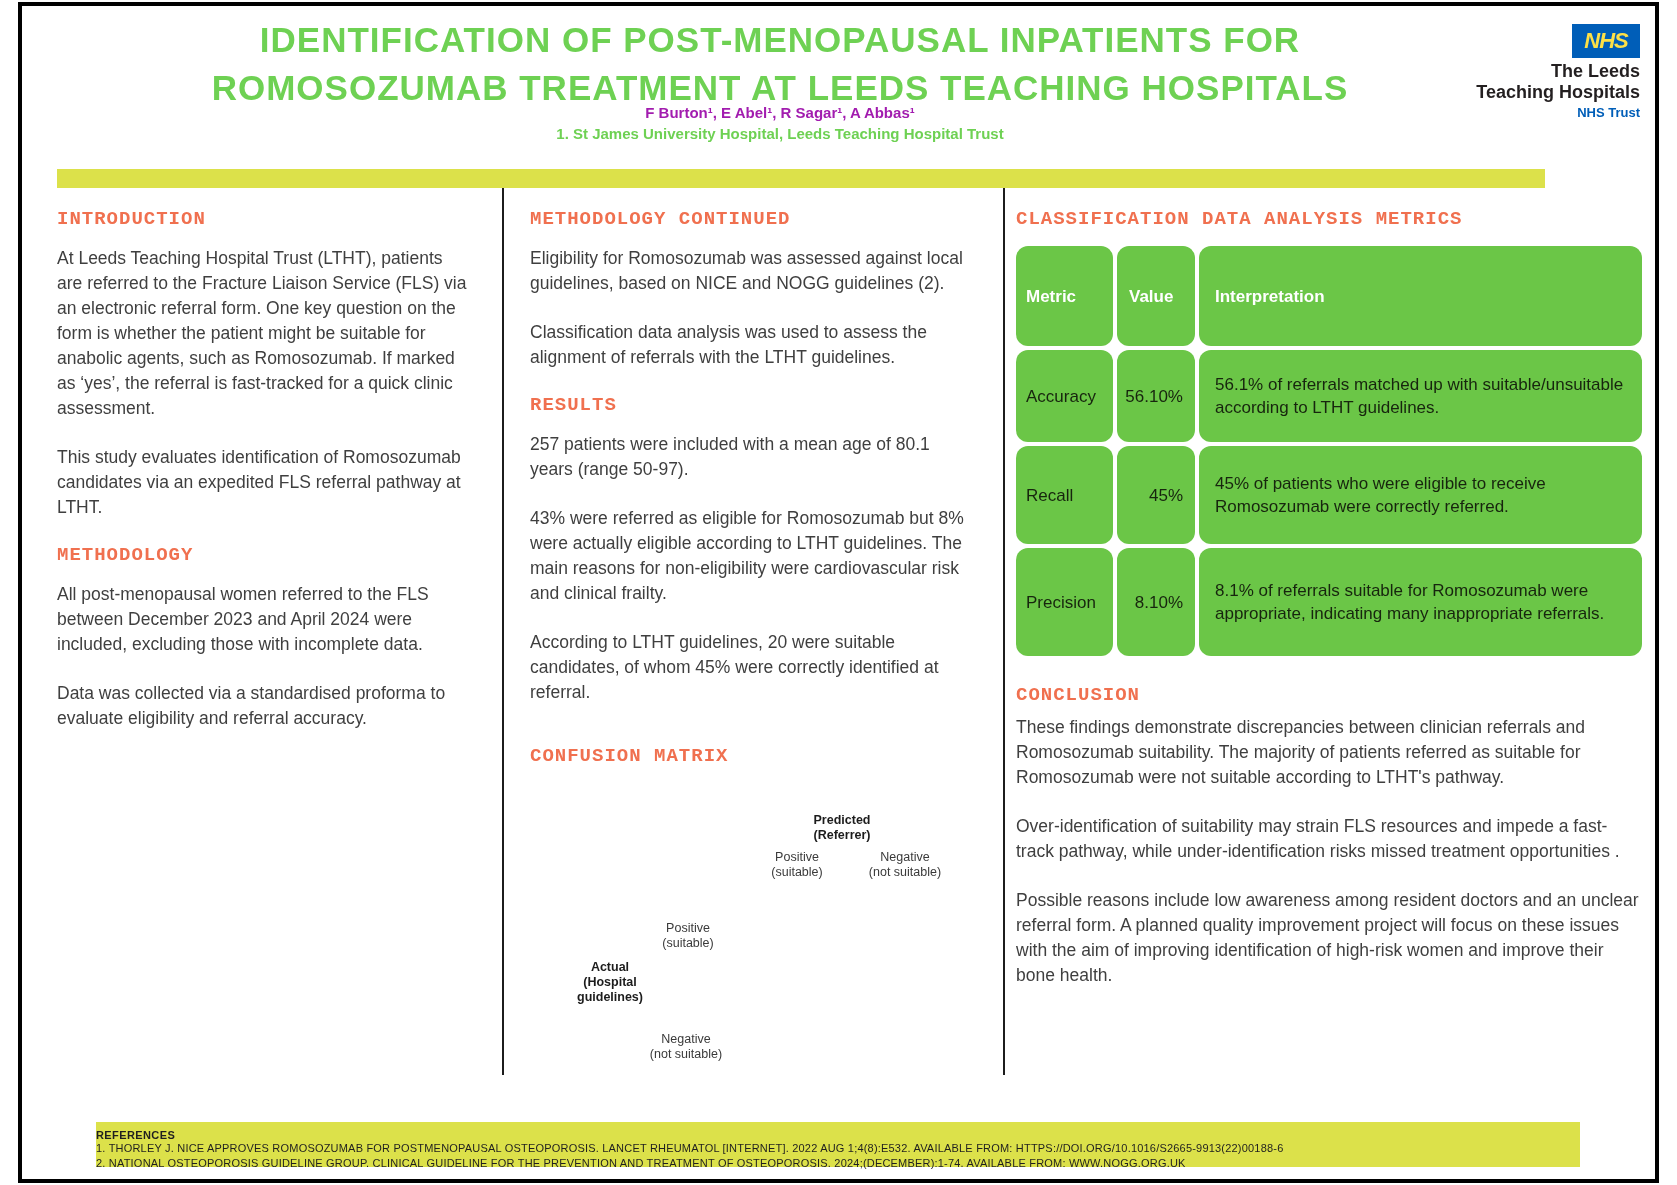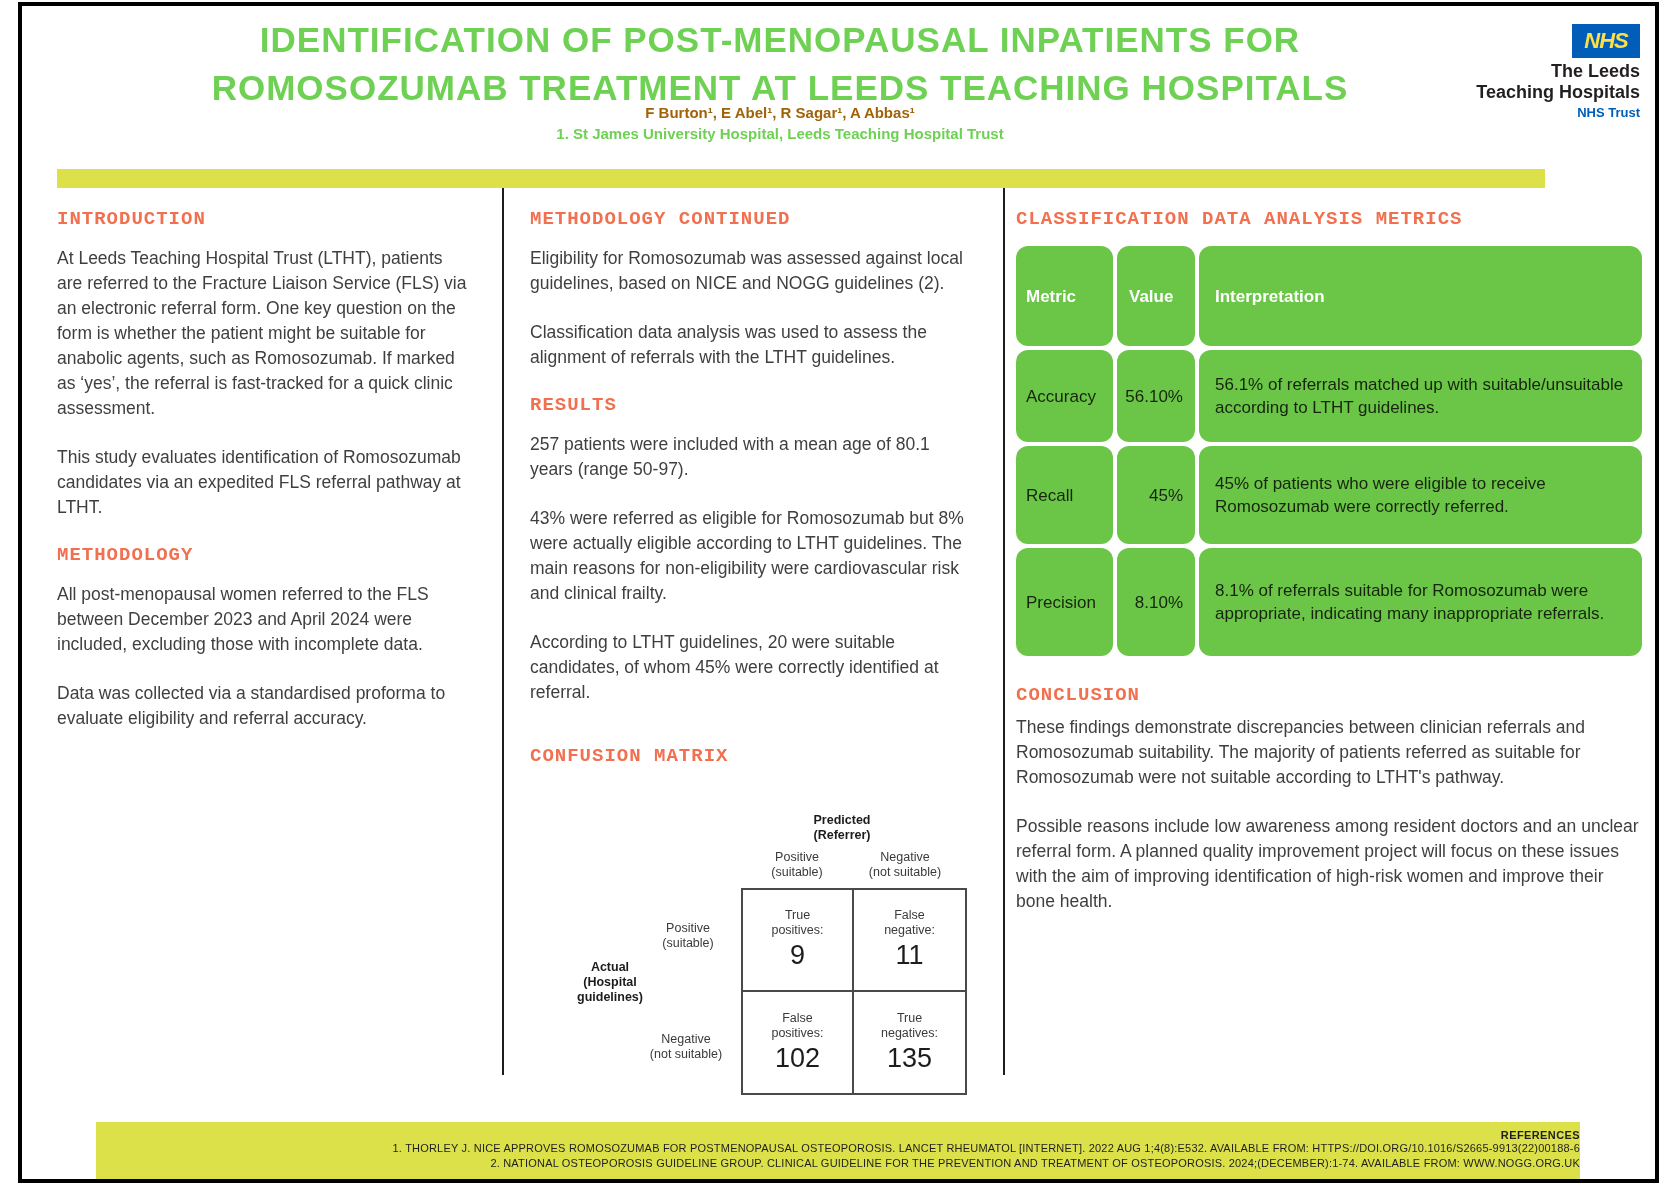--- a/index.html
+++ b/index.html
@@ -7,21 +7,21 @@
     width:1677px;height:1185px;position:relative;background:#ffffff;
     font-family:"Liberation Sans", sans-serif;overflow:hidden;
   }
   .frame{position:absolute;left:18px;top:2px;width:1633px;height:1173px;border:4px solid #000;background:#fff;}
   .topbar{position:absolute;left:57px;top:169px;width:1488px;height:19px;background:#dce14a;}
   .divider{position:absolute;top:188px;width:2px;height:887px;background:#1c1c1c;}
   #divider1{left:502px;} #divider2{left:1003px;}
 
   .title{position:absolute;left:140px;top:16px;width:1280px;text-align:center;
     color:#6ed153;font-weight:bold;font-size:35px;letter-spacing:1px;line-height:48px;white-space:nowrap;}
-  .authors{position:absolute;left:140px;top:104px;width:1280px;text-align:center;color:#a16207;font-weight:bold;font-size:15px;}
+  .authors{position:absolute;left:140px;top:104px;width:1280px;text-align:center;color:#a21caf;font-weight:bold;font-size:15px;}
   .affiliation{position:absolute;left:140px;top:125px;width:1280px;text-align:center;color:#6ed153;font-weight:bold;font-size:15px;}
 
   .nhs-box{position:absolute;left:1572px;top:24px;width:68px;height:34px;background:#005eb8;
     display:flex;align-items:center;justify-content:center;}
   .nhs-box span{color:#fde047;font-weight:bold;font-style:italic;font-size:22px;letter-spacing:-1px;}
   .logo-l1{position:absolute;right:37px;top:61px;width:300px;text-align:right;font-weight:bold;font-size:18px;color:#231f20;}
   .logo-l2{position:absolute;right:37px;top:82px;width:300px;text-align:right;font-weight:bold;font-size:18px;color:#231f20;}
   .logo-l3{position:absolute;right:37px;top:105px;width:300px;text-align:right;font-weight:bold;font-size:13px;color:#005eb8;}
 
   h2.sec{color:#f0704f;font-size:19px;line-height:23px;font-weight:bold;letter-spacing:1px;margin:0 0 15px 0;font-family:Liberation Mono, monospace;}
@@ -48,22 +48,22 @@
   .cm .lbl.b{font-weight:bold;color:#1c1c1c;}
   .cm-grid{position:absolute;left:211px;top:143px;width:222px;height:203px;border:2px solid #4a4a4a;
     display:grid;grid-template-columns:1fr 1fr;grid-template-rows:1fr 1fr;background:#fff;}
   .cm-cell{display:flex;flex-direction:column;align-items:center;justify-content:center;text-align:center;}
   .cm-cell.br{border-right:2px solid #4a4a4a;}
   .cm-cell.bb{border-bottom:2px solid #4a4a4a;}
   .cm-cell .clabel{font-size:12.5px;line-height:15px;color:#3a3a3a;width:80px;}
   .cm-cell .cvalue{font-size:27px;color:#1c1c1c;margin-top:2px;}
 
   
-  .refs{position:absolute;left:96px;top:1122px;width:1484px;height:57px;background:#dce14a;
-    text-align:right;color:#1f1f1f;}
+  .refs{position:absolute;left:96px;top:1122px;width:1484px;height:45px;background:#dce14a;
+    text-align:left;color:#1f1f1f;}
   .refs .rhead{font-size:11px;font-weight:bold;letter-spacing:0.4px;margin-top:7px;}
   .refs .rline{font-size:11px;line-height:15px;letter-spacing:0.2px;}
 </style>
 </head>
 <body>
 
 <div class="frame"></div>
 
 <div class="title">
   <div>IDENTIFICATION OF POST-MENOPAUSAL INPATIENTS FOR</div>
@@ -127,38 +127,20 @@
 
   <div class="lbl" style="left:98px;top:176px;width:120px;">
     <div>Positive</div>
     <div>(suitable)</div>
   </div>
   <div class="lbl" style="left:96px;top:287px;width:120px;">
     <div>Negative</div>
     <div>(not suitable)</div>
   </div>
 
-  <div class="cm-grid">
-    <div class="cm-cell br bb">
-      <span class="clabel">True positives:</span>
-      <span class="cvalue">9</span>
-    </div>
-    <div class="cm-cell bb">
-      <span class="clabel">False negative:</span>
-      <span class="cvalue">11</span>
-    </div>
-    <div class="cm-cell br">
-      <span class="clabel">False positives:</span>
-      <span class="cvalue">102</span>
-    </div>
-    <div class="cm-cell">
-      <span class="clabel">True negatives:</span>
-      <span class="cvalue">135</span>
-    </div>
-  </div>
 </div>
 
 <div class="col3">
   <h2 class="sec">CLASSIFICATION DATA ANALYSIS METRICS</h2>
 
   <div class="metrics-table">
     <div class="mcell mhead m-metric">Metric</div>
     <div class="mcell mhead m-value">Value</div>
     <div class="mcell mhead m-interp">Interpretation</div>
 
@@ -170,20 +152,21 @@
     <div class="mcell m-value">45%</div>
     <div class="mcell m-interp">45% of patients who were eligible to receive Romosozumab were correctly referred.</div>
 
     <div class="mcell m-metric">Precision</div>
     <div class="mcell m-value">8.10%</div>
     <div class="mcell m-interp">8.1% of referrals suitable for Romosozumab were appropriate, indicating many inappropriate referrals.</div>
   </div>
 
   <h2 class="sec" style="margin-bottom:8px;">CONCLUSION</h2>
   <p class="body">These findings demonstrate discrepancies between clinician referrals and Romosozumab suitability. The majority of patients referred as suitable for Romosozumab were not suitable according to LTHT's pathway.</p>
+  <p class="body">Over-identification of suitability may strain FLS resources and impede a fast-track pathway, while under-identification risks missed treatment opportunities .</p>
   <p class="body">Possible reasons include low awareness among resident doctors and an unclear referral form. A planned quality improvement project will focus on these issues with the aim of improving identification of high-risk women and improve their bone health.</p>
 </div>
 
 <div class="refs">
   <div class="rhead">REFERENCES</div>
   <div class="rline">1. THORLEY J. NICE APPROVES ROMOSOZUMAB FOR POSTMENOPAUSAL OSTEOPOROSIS. LANCET RHEUMATOL [INTERNET]. 2022 AUG 1;4(8):E532. AVAILABLE FROM: HTTPS://DOI.ORG/10.1016/S2665-9913(22)00188-6</div>
   <div class="rline">2. NATIONAL OSTEOPOROSIS GUIDELINE GROUP. CLINICAL GUIDELINE FOR THE PREVENTION AND TREATMENT OF OSTEOPOROSIS. 2024;(DECEMBER):1-74. AVAILABLE FROM: WWW.NOGG.ORG.UK</div>
 </div>
 
 </body></html>

